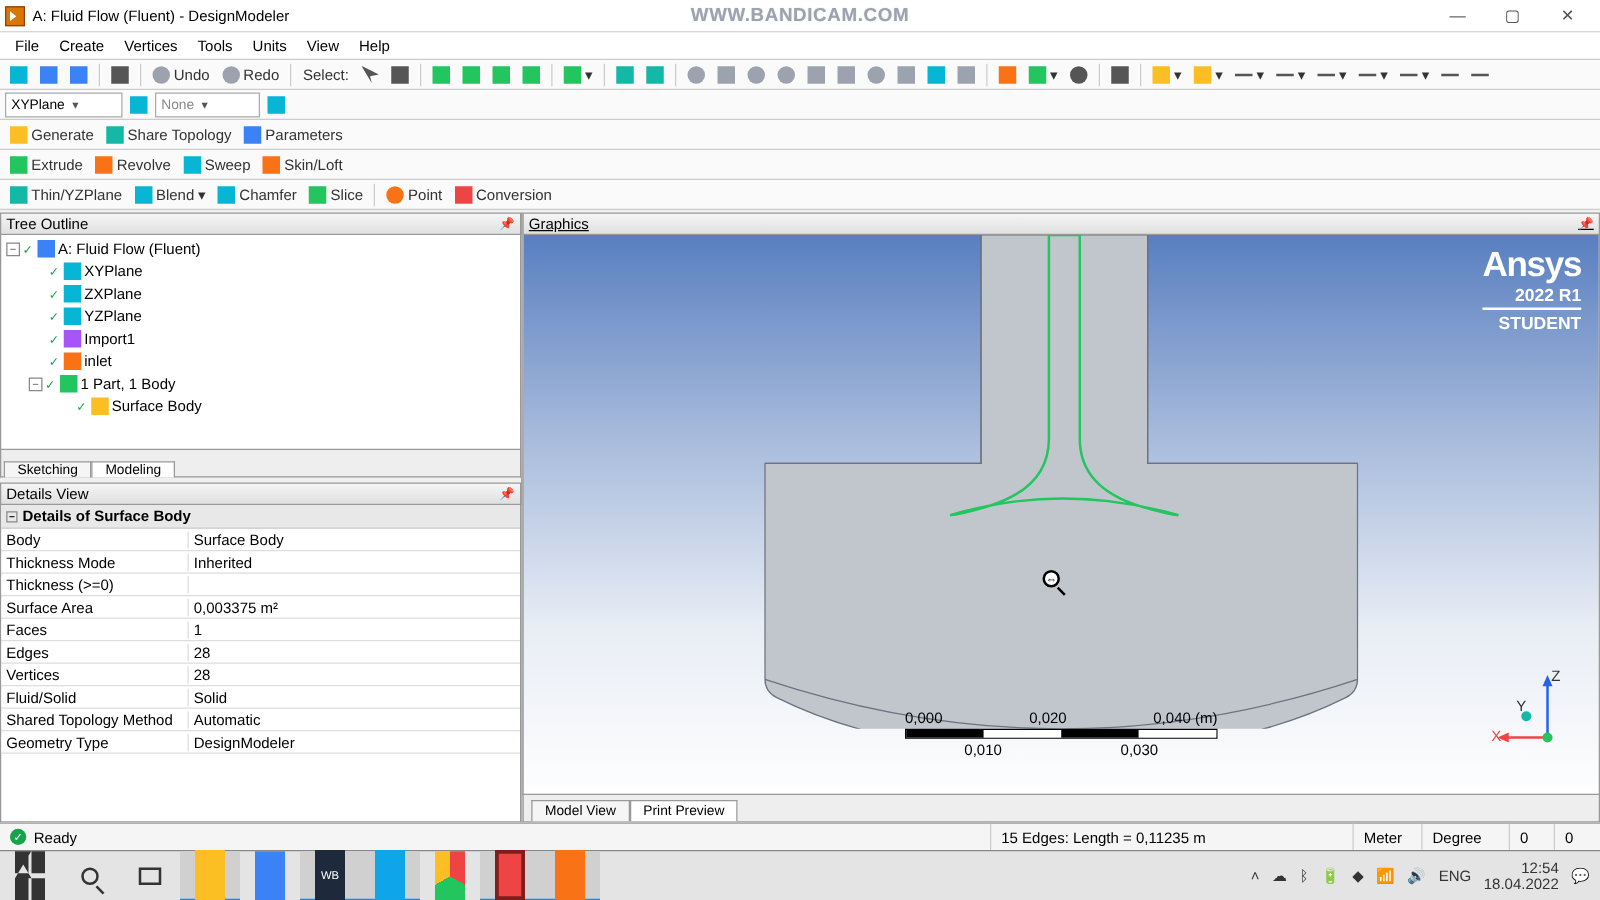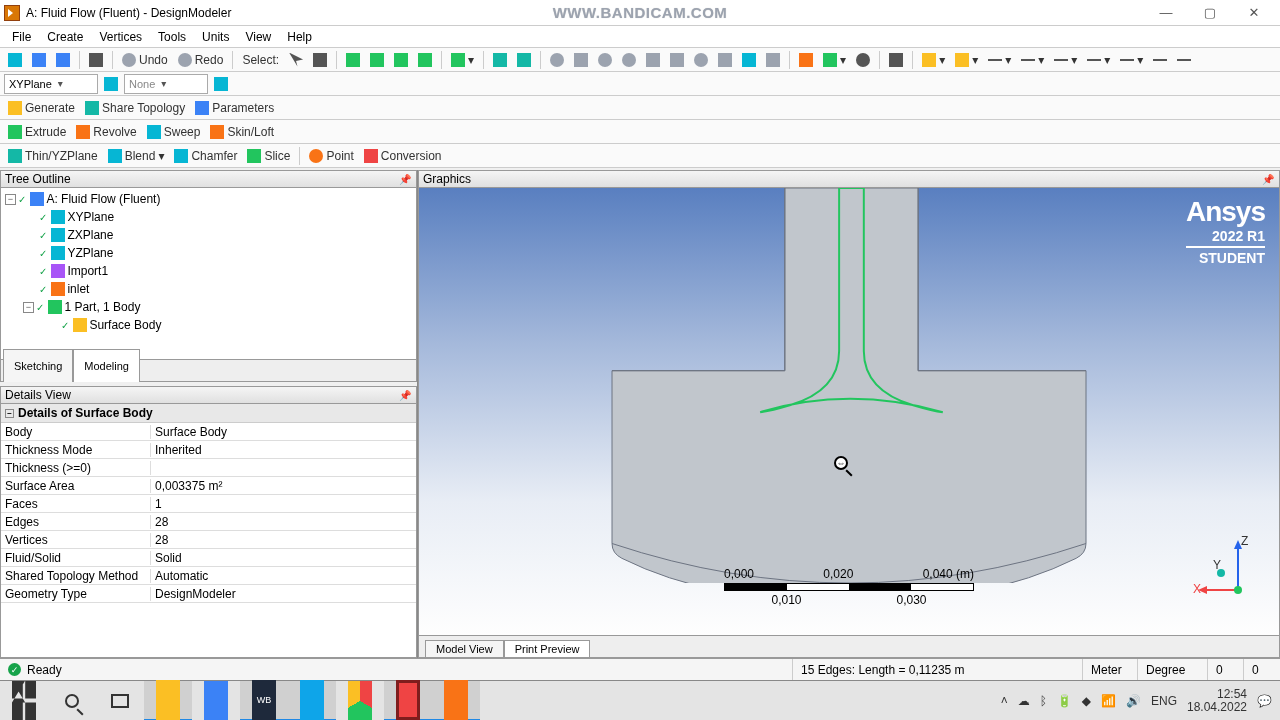--- a/index.html
+++ b/index.html
@@ -39,31 +39,31 @@
 .panel-header { height:18px; background:linear-gradient(#f5f5f5,#e0e0e0); border:1px solid #999; display:flex; align-items:center; padding:0 4px; font-size:11px; justify-content:space-between;}
 .pin{ font-size:10px; color:#555; }
 
 .tree { flex:1; background:#fff; border:1px solid #999; border-top:none; overflow:auto; min-height:170px; max-height:172px; padding:2px 0; }
 .tree-row { display:flex; align-items:center; height:18px; padding-left:4px; gap:2px; white-space:nowrap; }
 .tree-toggle { width:11px; height:11px; border:1px solid #888; display:flex; align-items:center; justify-content:center; font-size:9px; line-height:9px; color:#555; background:#fff; }
 .chk::before { content:"✓"; color:#16a34a; font-size:10px; margin-right:2px; }
 .tree-ico { width:14px; height:14px; display:inline-block; }
 
 .tabstrip { height:22px; display:flex; align-items:flex-end; background:#eee; border:1px solid #999; border-top:none; padding-left:2px; gap:0; }
-.tab { padding:10px 10px; background:#f5f5f5; border:1px solid #999; border-bottom:none; position:relative; top:1px; font-size:11px; }
+.tab { padding:0 10px; background:#f5f5f5; border:1px solid #999; border-bottom:none; position:relative; top:1px; font-size:11px; }
 .tab.active { background:#fff; }
 .details-table { flex:1; background:#fff; border:1px solid #999; border-top:none; overflow:auto; }
 .dt-head { background:#e8e8e8; padding:2px 4px; border-bottom:1px solid #ccc; font-weight:bold; font-size:11px; display:flex; align-items:center; }
 .dt-head .dt-toggle{ width:9px;height:9px;border:1px solid #888;margin-right:4px;display:flex;align-items:center;justify-content:center;font-size:8px;}
 .dt-row { display:flex; border-bottom:1px solid #ddd; height:18px; align-items:center; font-size:11px; }
 .dt-row .k { width:150px; padding:0 4px; border-right:1px solid #ddd; background:#fff; }
 .dt-row .v { flex:1; padding:0 4px; }
 
 .rightpanel { flex:1; display:flex; flex-direction:column; }
-.graphics-header { height:18px; background:linear-gradient(#f5f5f5,#e0e0e0); border:1px solid #999; display:flex; align-items:center; padding:0 4px; font-size:11px; justify-content:space-between; }
+.graphics-header { height:18px; background:linear-gradient(#f5f5f5,#e0e0e0); border:1px solid #999; display:flex; align-items:center; padding:0 4px; font-size:11px; justify-content:space-between;text-decoration:underline; }
 .viewport { flex:1; position:relative; border:1px solid #999; border-top:none; background:linear-gradient(#597fc0 0%, #a5b9db 35%, #e8edf5 70%, #fefefe 100%); overflow:hidden; }
 
 
 .brand { position:absolute; top:8px; right:14px; text-align:right; color:#fff; font-family:Arial; }
 .brand .logo { font-size:28px; font-weight:bold; letter-spacing:-1px; }
 .brand .ver { font-size:14px; font-weight:bold; }
 .brand .student { font-size:14px; font-weight:bold; margin-top:2px; }
 .brand hr { border:none; border-top:2px solid #fff; margin:2px 0; }
 
 

